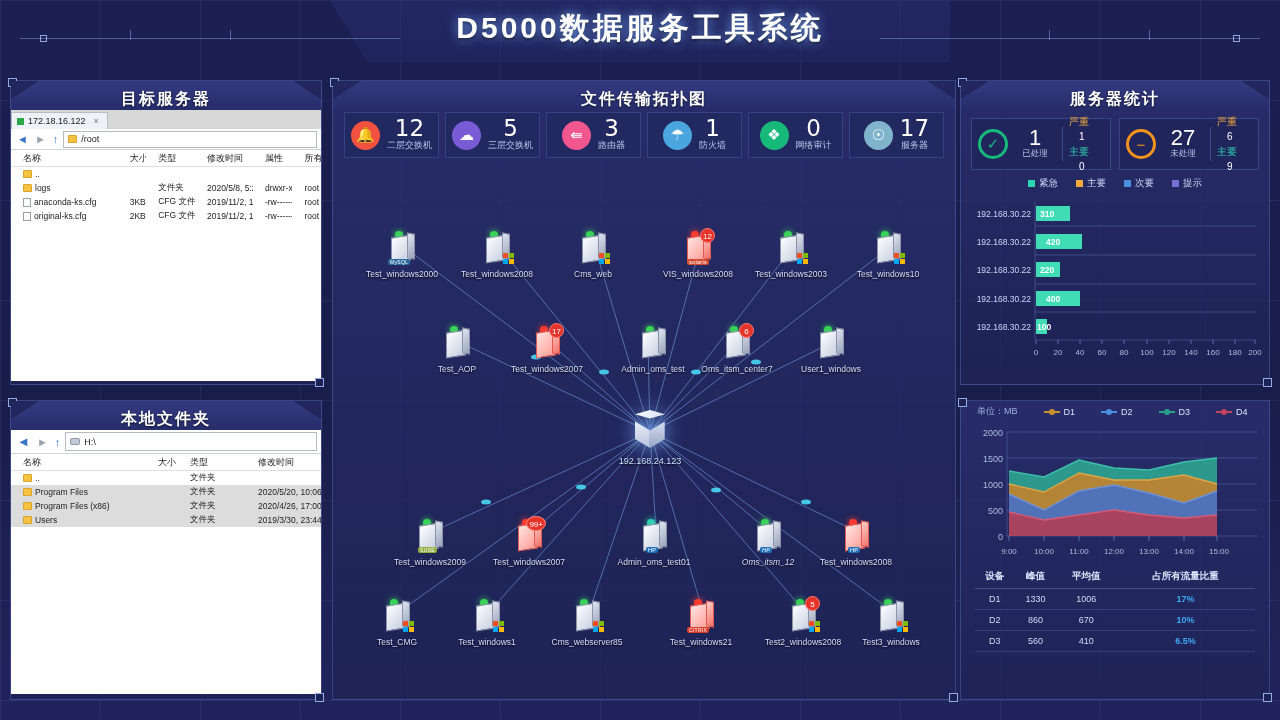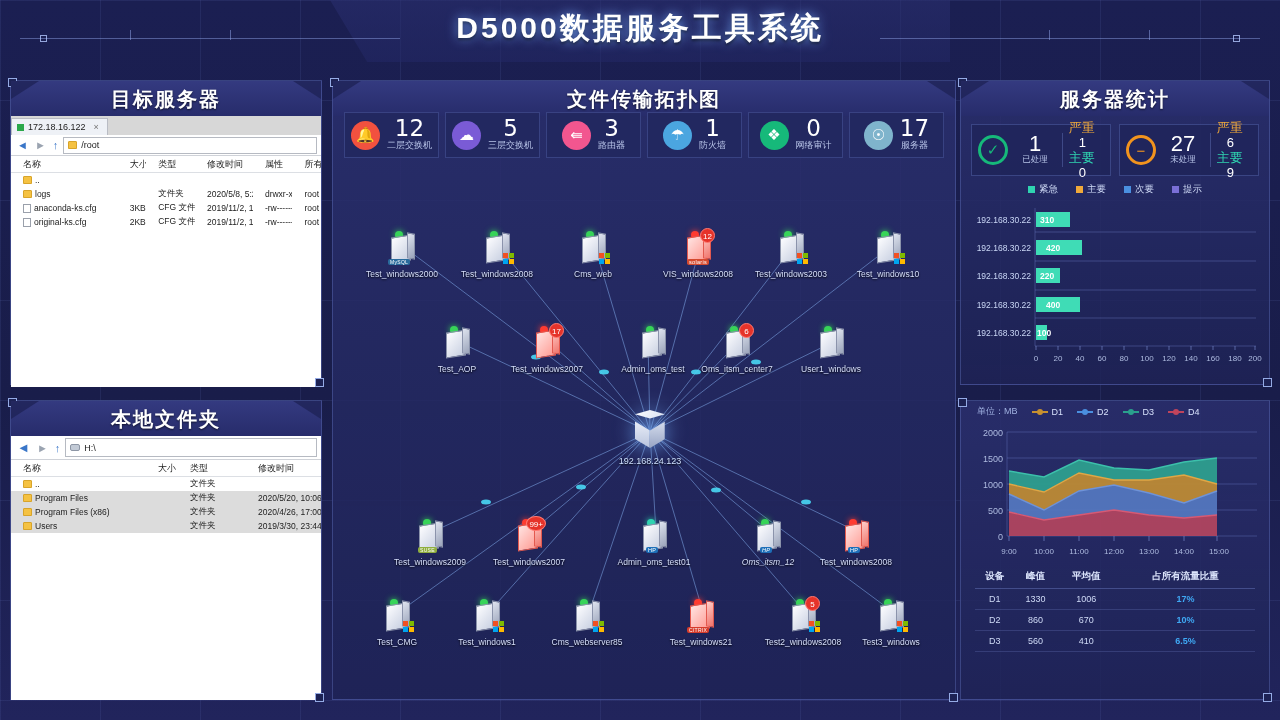--- a/index.html
+++ b/index.html
@@ -47,22 +47,22 @@
     background: linear-gradient(180deg, rgba(42,47,110,.85) 0%, rgba(30,35,86,.82) 100%);
     border:1px solid rgba(110,130,210,.35);
   }
   .panel::before, .panel::after{
     content:""; position:absolute; width:7px; height:7px;
     border:1px solid rgba(170,195,255,.85); background:#1d2254;
   }
   .panel::before { left:-3px; top:-3px; }
   .panel::after { right:-3px; bottom:-3px; }
   .panel-title {
-    position:relative; height:35px; line-height:36px; text-align:center;
-    color:#ffffff; font-size:20px; font-weight:bold; letter-spacing:2px;
+    position:relative; height:29px; line-height:36px; text-align:center;
+    color:#ffffff; font-size:16px; font-weight:bold; letter-spacing:2px;
     background: linear-gradient(180deg,#343a80 0%, #272c६b 100%);
     background: linear-gradient(180deg,#343a80 0%, #272c6b 100%);
     text-shadow:0 1px 2px rgba(0,0,0,.6);
   }
   .panel-title .notch-l, .panel-title .notch-r{
     position:absolute; top:0; width:28px; height:18px;
     background:#1d2254; opacity:.75;
   }
   .panel-title .notch-l { left:0; clip-path:polygon(0 0, 100% 0, 0 100%); }
   .panel-title .notch-r { right:0; clip-path:polygon(100% 0, 100% 100%, 0 0); }
@@ -186,41 +186,41 @@
   .srv-stat-card {
     flex:1; height:52px; border:1px solid rgba(110,130,210,.35);
     background:rgba(30,36,88,.7); display:flex; align-items:center; padding:0 6px; gap:6px;
   }
   .ring { width:30px; height:30px; border-radius:50%; display:flex; align-items:center;
           justify-content:center; color:#fff; font-size:15px; flex:0 0 auto; }
   .ss-main { text-align:center; min-width:42px; }
   .ss-num { font-size:22px; color:#fff; line-height:20px; }
   .ss-lbl { font-size:8.5px; color:#b8c4e8; }
   .ss-div { width:1px; height:34px; background:rgba(120,140,215,.35); }
-  .ss-kv { font-size:13px; line-height:15px; }
+  .ss-kv { font-size:10px; line-height:15px; }
   .ss-kv .k { color:#f0a93a; }
   .ss-kv .k2 { color:#2fd3b0; }
   .ss-kv .v { color:#ffffff; margin-left:10px; }
   .legend { display:flex; justify-content:center; gap:18px; padding:7px 0 2px 0; }
   .legend span { font-size:9.5px; color:#cfdaf6; display:flex; align-items:center; gap:4px; }
   .legend i { width:7px; height:7px; display:inline-block; }
 
   
   .bar-lbl { font-size:8.5px; fill:#c9d6f5; }
   .axis-lbl { font-size:8px; fill:#aebbe0; }
   .bar-val { font-size:8.5px; fill:#ffffff; font-weight:bold; }
 
   
   .ftable { width:100%; border-collapse:collapse; margin-top:2px; }
   .ftable th { font-size:9.5px; color:#dbe4fb; font-weight:bold; padding:5px 0;
                border-bottom:1px solid rgba(130,150,225,.35); }
   .ftable td { font-size:9px; color:#cfdaf6; text-align:center; padding:5px 0;
                border-bottom:1px solid rgba(130,150,225,.22); }
   .ftable td.pct { color:#3fa9f5; font-weight:bold; }
-  .unit-legend { display:flex; align-items:center; gap:14px; padding:4px 0 0 16px; }
+  .unit-legend { display:flex; align-items:center; gap:26px; padding:4px 0 0 16px; }
   .unit-legend .u { font-size:9px; color:#9fb0e0; }
   .unit-legend .li { display:flex; align-items:center; gap:4px; font-size:9px; color:#d6e0fa; }
   .unit-legend .li i { width:16px; height:2px; position:relative; }
   .unit-legend .li i::after{ content:""; position:absolute; left:5px; top:-2px; width:6px; height:6px;
     border-radius:50%; background:inherit; }
 </style>
 </head>
 <body>
 
 <div id="root">

